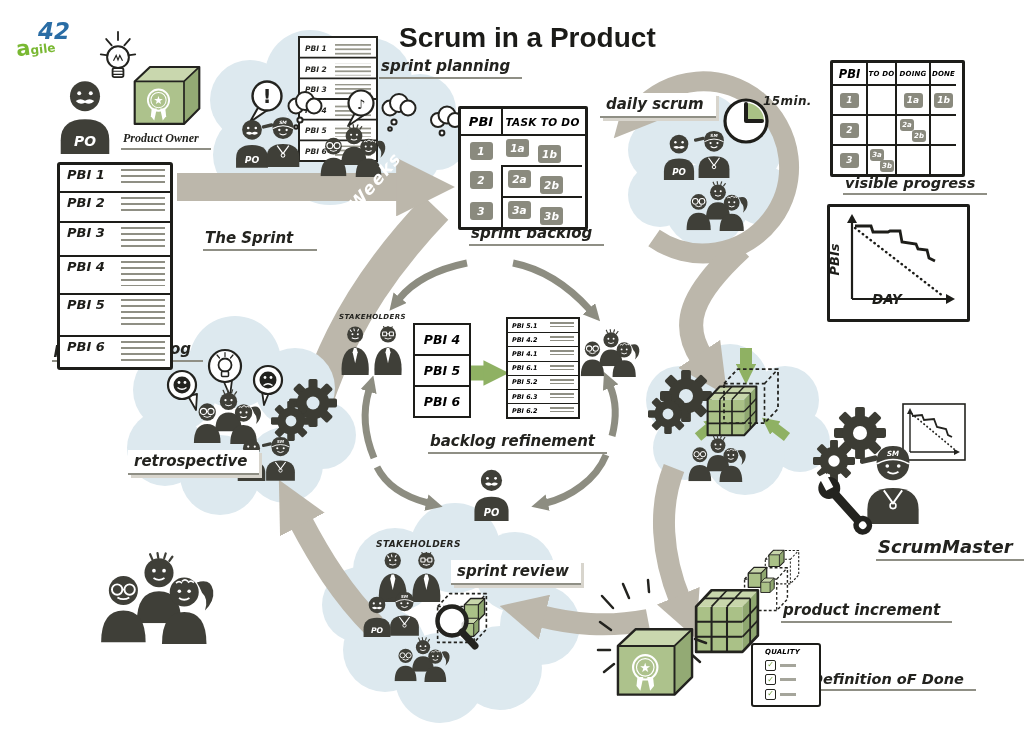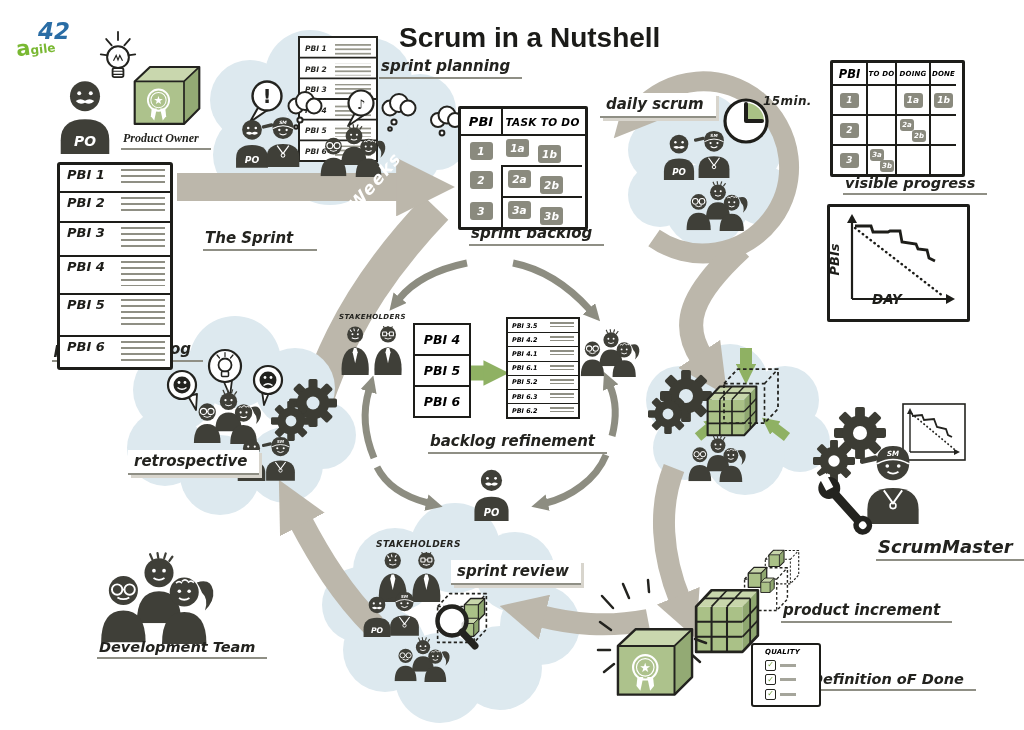--- a/index.html
+++ b/index.html
@@ -459,42 +459,41 @@
 </g>
 <use href="#trio" x="191" y="389" width="75" height="55"></use>
 <use href="#gear" x="289" y="379" width="48" height="48" style="--hole:#dde9ef"></use>
 <use href="#gear" x="271" y="401" width="40" height="40" style="--hole:#dde9ef"></use>
 <use href="#p-po" x="235" y="439" width="33" height="42"></use>
 <use href="#p-sm" x="262" y="434" width="37" height="47"></use>
 
 <use href="#trio" x="96" y="552" width="126" height="92"></use>
 </svg>
 
-<div class="title ov" style="left:399px;top:22px;">Scrum in a Nutshell</div>
+<div class="title ov" style="left:399px;top:22px;">Scrum in a Product</div>
 
 <div class="logo">
   <span class="logo-num">42</span>
   <span class="logo-word">agile</span>
 </div>
 
 <div class="lbl" style="left:121px;top:131px;font-size:12px;font-family:Liberation Serif, serif;">Product Owner</div>
 <div class="lbl" style="left:379px;top:57px;">sprint planning</div>
 <div class="lbl" style="left:203px;top:229px;padding-right:24px;">The Sprint</div>
 <div class="weeks" style="left:307px;top:244px;">1 - 4 Weeks</div>
 <div class="lbl" style="left:469px;top:224px;">sprint backlog</div>
 <div class="lbl bg" style="left:600px;top:93px;">daily scrum</div>
 <div class="lbl tiny" style="left:763px;top:94px;font-size:12px;text-align:right;">15min.</div>
 <div class="lbl" style="left:843px;top:175px;font-size:14.5px;">visible progress</div>
 <div class="lbl" style="left:52px;top:340px;">product backlog</div>
 <div class="lbl" style="left:428px;top:432px;">backlog refinement</div>
 <div class="lbl tiny" style="left:339px;top:313px;font-size:7px;">STAKEHOLDERS</div>
 <div class="lbl tiny" style="left:376px;top:539px;font-size:9px;">STAKEHOLDERS</div>
 <div class="lbl bg" style="left:451px;top:560px;">sprint review</div>
 <div class="lbl bg" style="left:128px;top:450px;">retrospective</div>
-<div class="lbl" style="left:97px;top:639px;font-size:14.5px;">Development Team</div>
 <div class="lbl" style="left:876px;top:536px;font-size:18px;">ScrumMaster</div>
 <div class="lbl" style="left:781px;top:601px;font-size:15px;">product increment</div>
 <div class="lbl" style="left:809px;top:671px;font-size:14.5px;">Definition oF Done</div>
 
 <div class="pb">
   <div class="pb-row" style="height:24px;">
         <span class="pb-name">PBI 1</span>
         <span class="pb-lines" style="height:14px;"></span>
       </div>
   <div class="pb-row" style="height:26px;">
@@ -609,21 +608,21 @@
 <div class="bd-x">DAY</div>
 
 <div class="p456">
   <div class="p456-row">PBI 4</div>
   <div class="p456-row">PBI 5</div>
   <div class="p456-row">PBI 6</div>
 </div>
 
 <div class="rl">
   <div class="rl-row">
-        <span class="rl-name">PBI 3.5</span>
+        <span class="rl-name">PBI 5.1</span>
         <span class="rl-lines"></span>
       </div>
   <div class="rl-row">
         <span class="rl-name">PBI 4.2</span>
         <span class="rl-lines"></span>
       </div>
   <div class="rl-row">
         <span class="rl-name">PBI 4.1</span>
         <span class="rl-lines"></span>
       </div>

